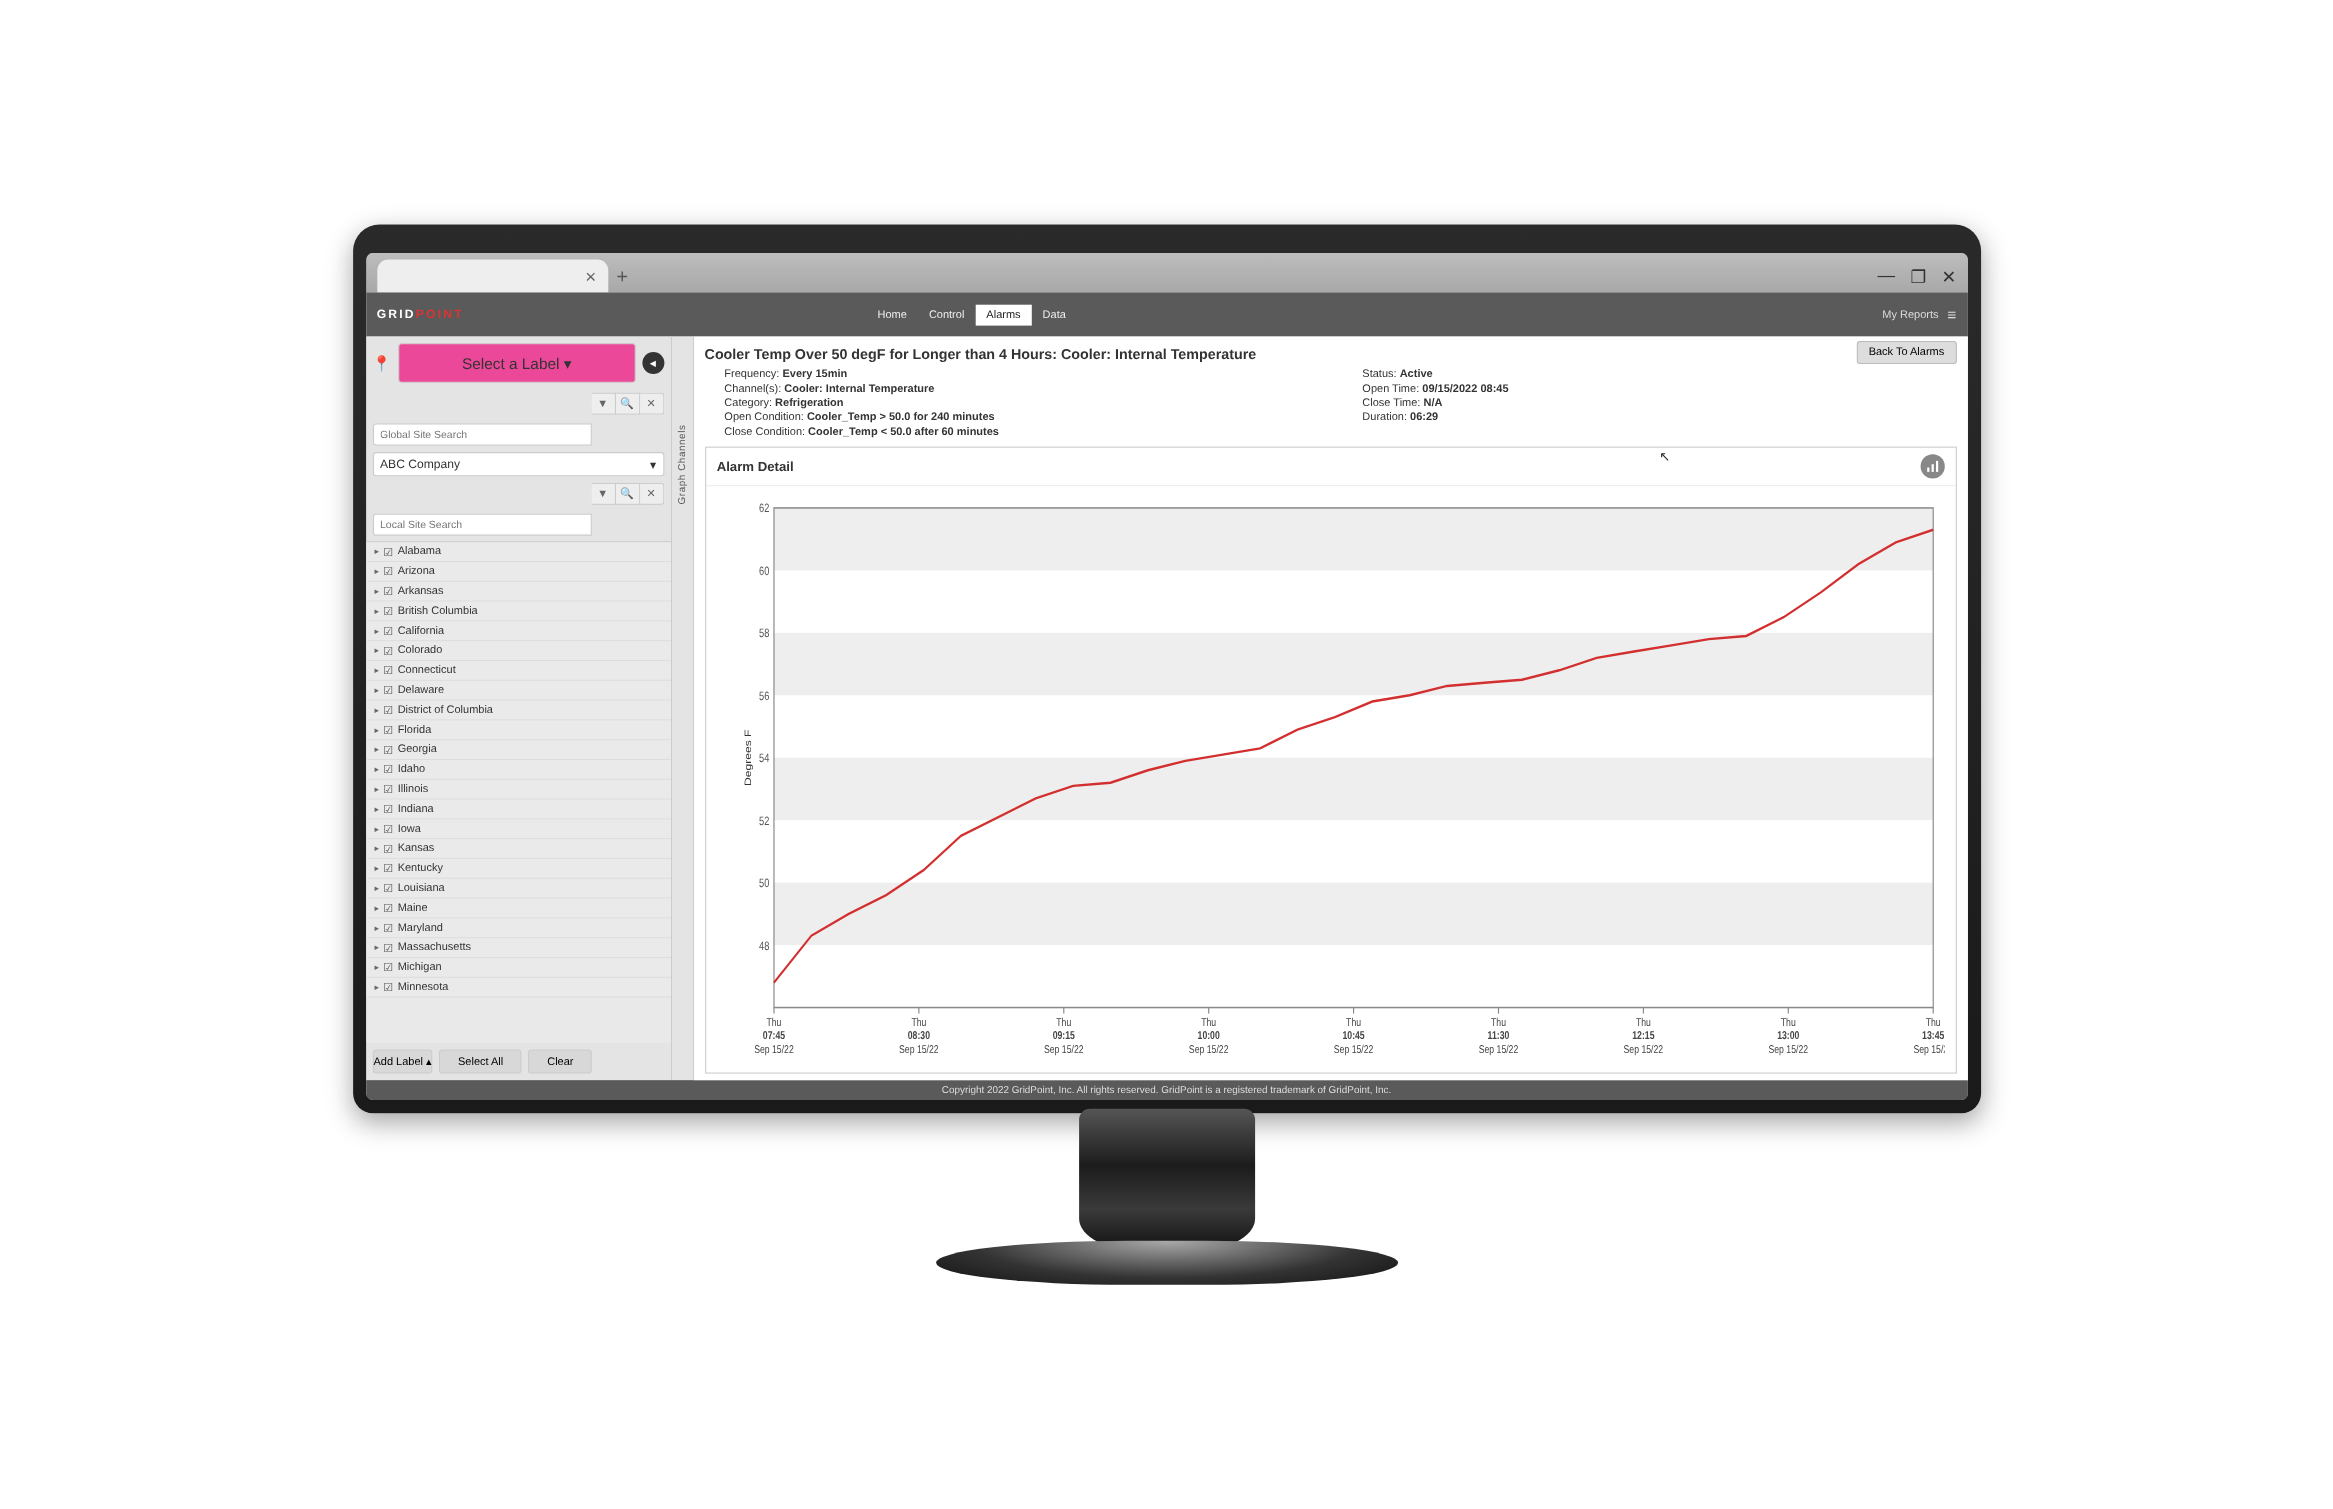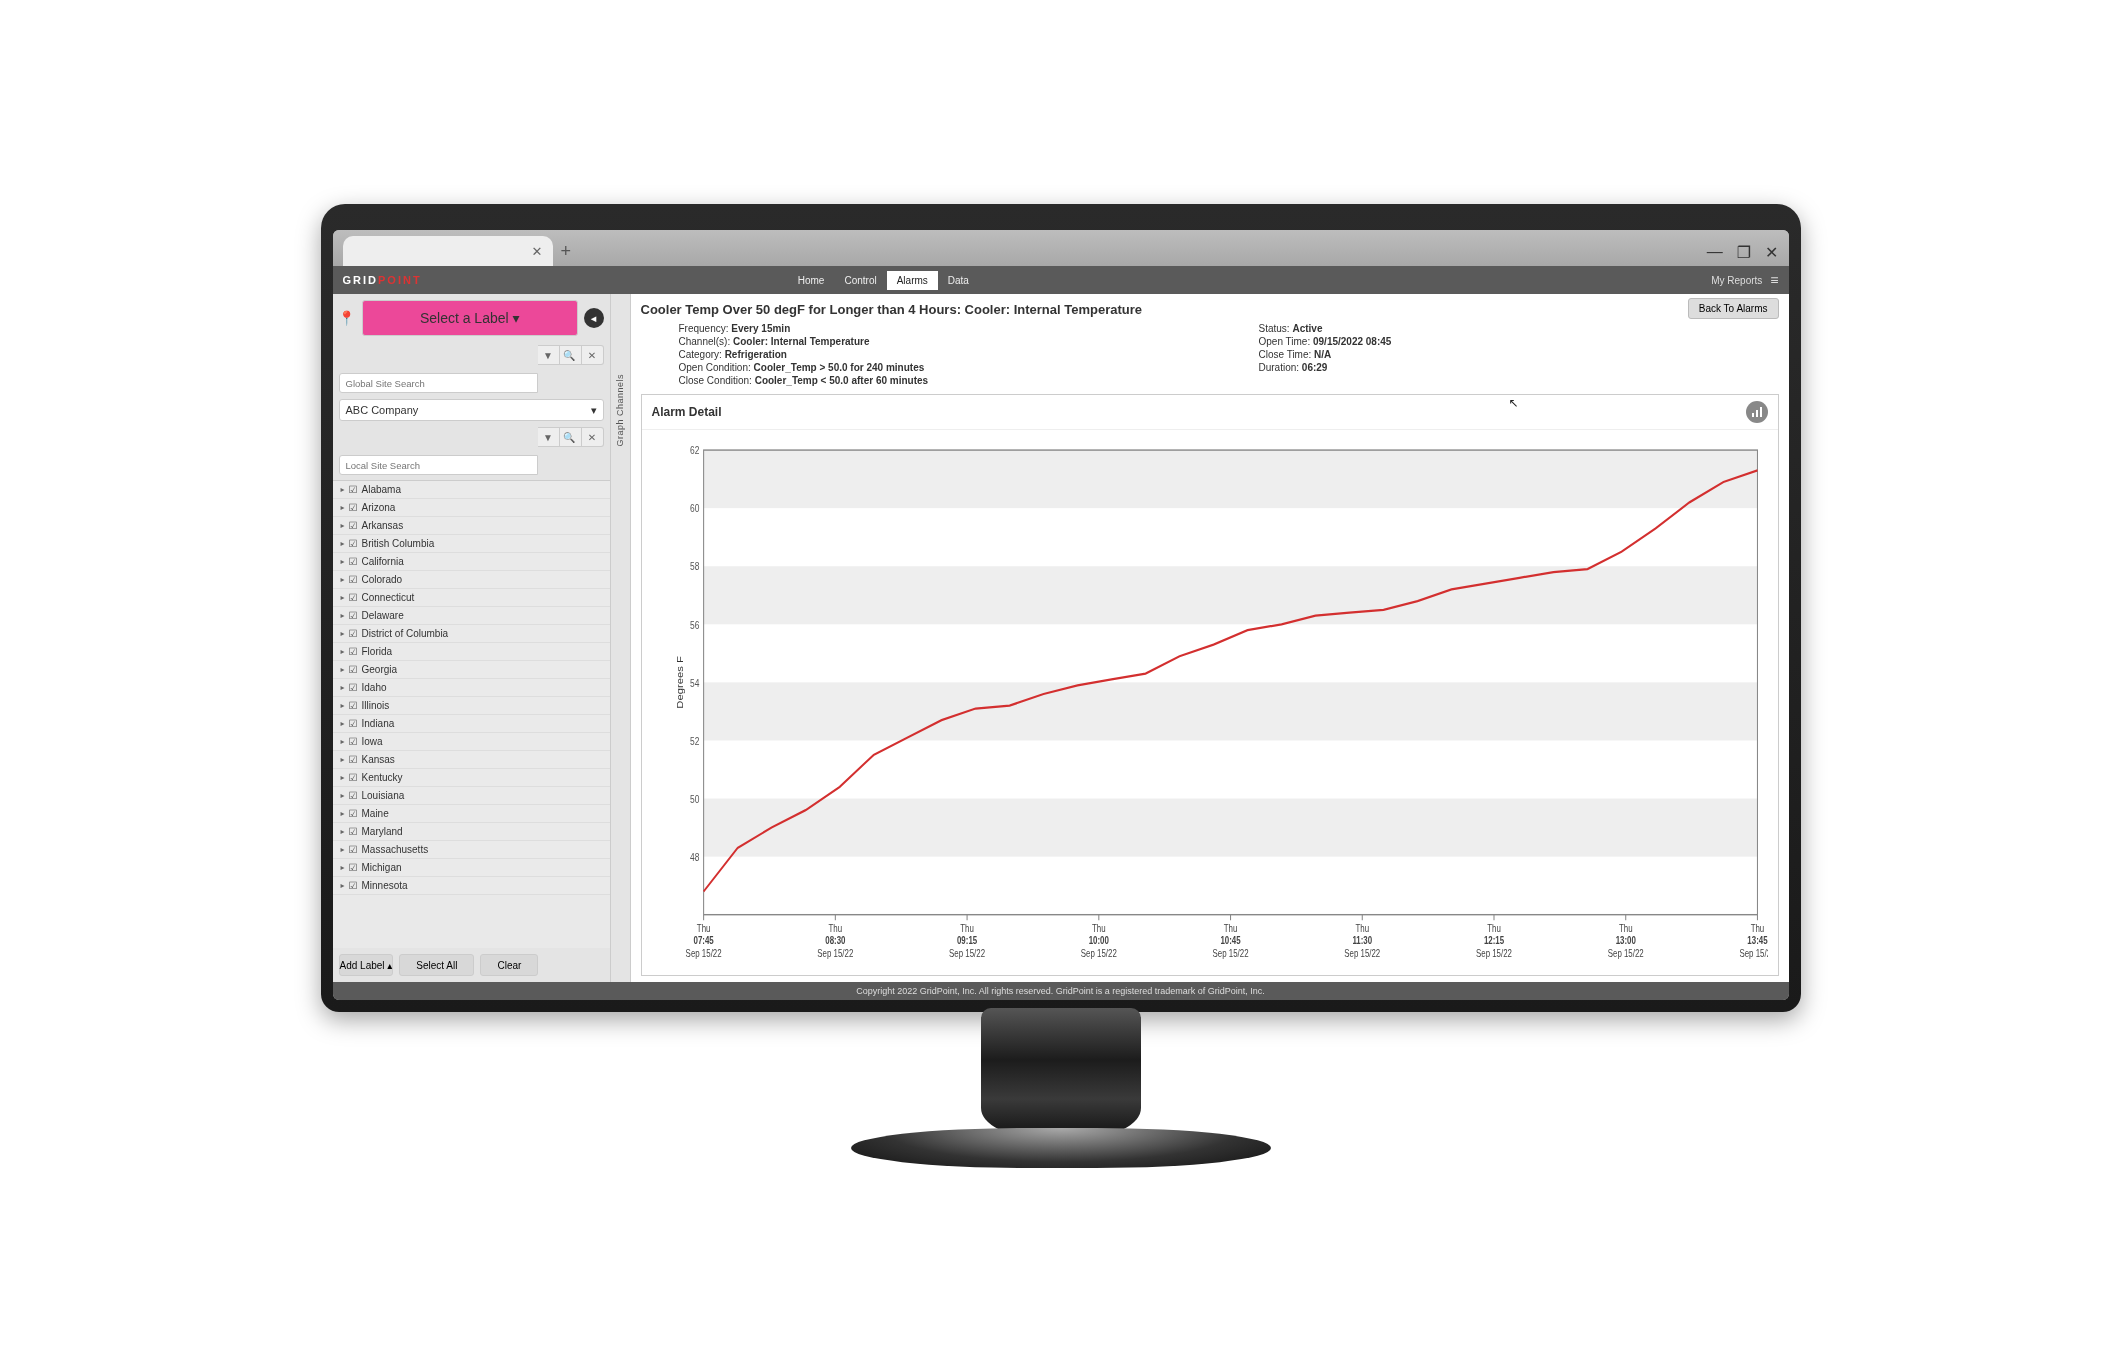--- a/index.html
+++ b/index.html
@@ -58,21 +58,21 @@
     padding: 0 10px;
     font-size: 11px; color: #444;
   }
   .tab-close { font-size: 13px; color: #666; cursor: pointer; }
   .newtab { font-size: 18px; color: #555; padding: 0 6px 4px 0; cursor:pointer; }
   .winctl { margin-left: auto; display:flex; gap:14px; color:#333; font-size:16px; padding-bottom:4px; }
   .winctl span { cursor:pointer; }
 
   
   .appbar {
-    background: #5a5a5a; color:#fff; height:28px;
+    background: #5a5a5a; color:#fff; height:40px;
     display:flex; align-items:center; font-size:11px;
     padding: 0 10px;
   }
   .brand { font-weight:bold; letter-spacing:2px; font-size:11px; }
   .brand .accent { color:#d33; }
   .navtabs { margin-left:auto; display:flex; gap:0; }
   .navtab { padding:4px 10px; cursor:pointer; color:#eee; font-size:10px; }
   .navtab.active { background:#fff; color:#222; }
   .myreports { margin-left:auto; font-size:10px; color:#ddd; display:flex; align-items:center; gap:8px; }
   .hamburger { font-size:14px; cursor:pointer; }
@@ -106,21 +106,21 @@
 
   
   .vtab { width:20px; background:#e4e4e4; border-right:1px solid #ccc; display:flex; align-items:flex-start; justify-content:center; padding-top:80px;}
   .vtab span { writing-mode:vertical-rl; transform:rotate(180deg); font-size:9px; color:#555; letter-spacing:.5px; }
 
   
   .main { flex:1; background:#fff; display:flex; flex-direction:column; min-width:0; padding:8px 10px 6px 10px; position:relative; }
   .back-btn { position:absolute; right:10px; top:4px; background:#ddd; border:1px solid #bbb; border-radius:3px; font-size:10px; padding:4px 10px; cursor:pointer; }
   .alarm-title { font-size:13px; font-weight:bold; color:#333; margin-bottom:6px; }
   .info-grid { display:grid; grid-template-columns: 1fr 1fr; column-gap:40px; row-gap:2px; font-size:10px; color:#333; padding-left:18px; margin-bottom:8px; }
-  .info-grid div span.label { font-weight:normal;margin-left:20px; }
+  .info-grid div span.label { font-weight:normal; }
   .info-grid div span.val { font-weight:bold; }
 
   .chart-card { border:1px solid #ccc; flex:1; display:flex; flex-direction:column; min-height:0; }
   .chart-head { padding:6px 10px; font-size:12px; font-weight:bold; color:#333; display:flex; justify-content:space-between; align-items:center;border-bottom:1px solid #eee;}
   .chart-icon { width:22px;height:22px;border-radius:50%;background:#888;color:#fff;display:flex;align-items:center;justify-content:center;font-size:11px; cursor:pointer;}
   .chart-body { flex:1; position:relative; padding:6px 10px 4px 30px; }
 
   svg.chart { width:100%; height:100%; display:block; }
   .band { fill:#eee; }
   .axis-line { stroke:#888; stroke-width:1; }

